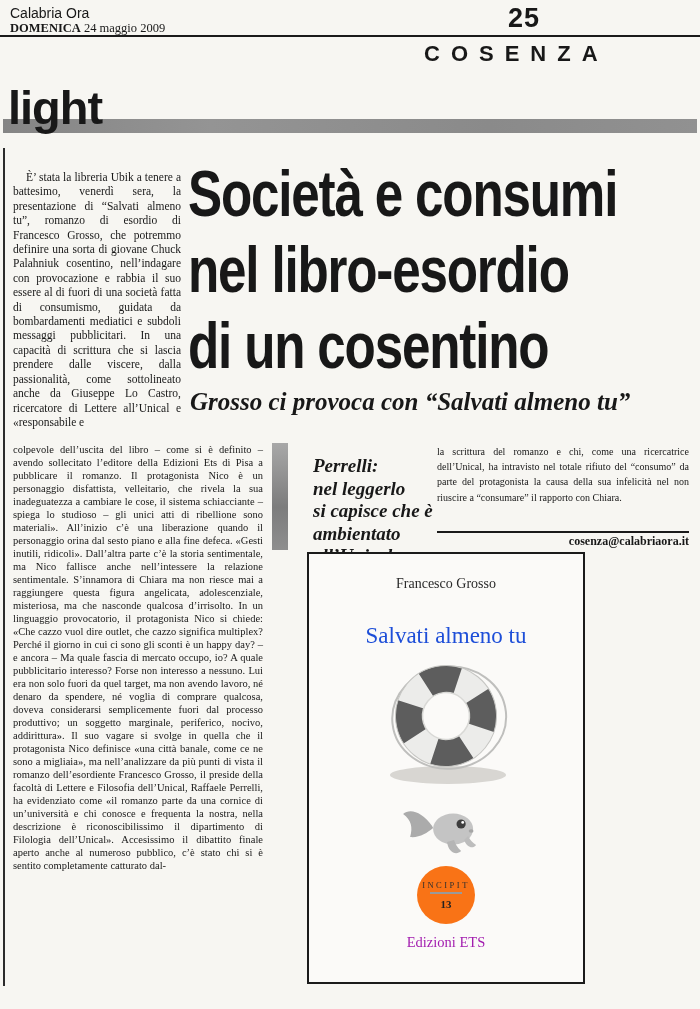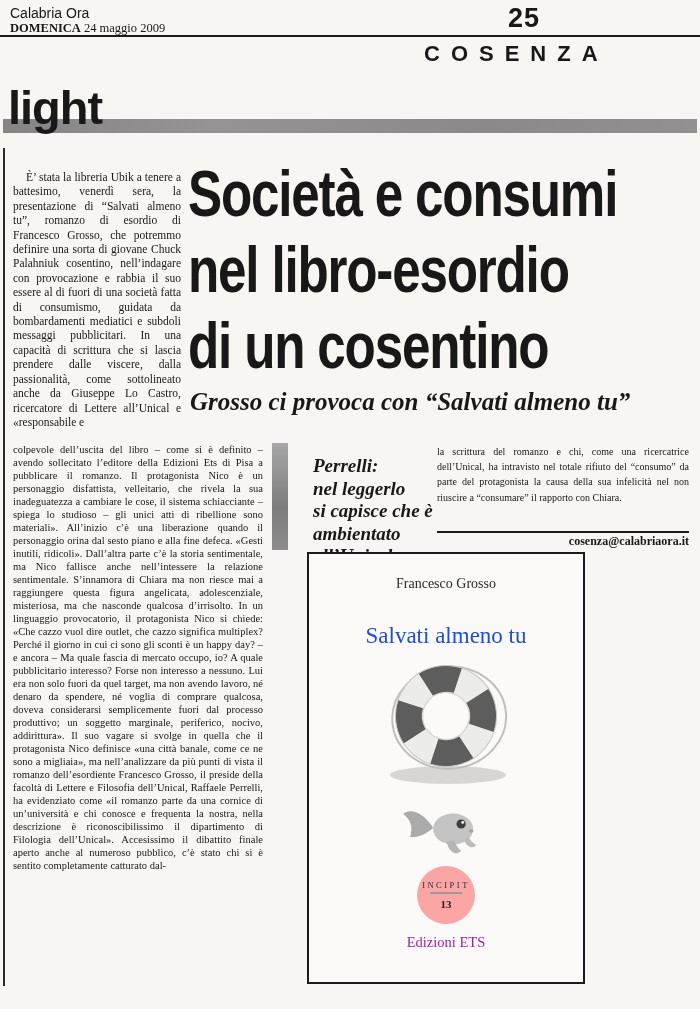--- a/index.html
+++ b/index.html
@@ -47,21 +47,21 @@
   .byline-email{ position:absolute; left:437px; top:534px; width:252px; text-align:right;
                  font-weight:bold; font-size:12px; }
   
   .book-box   { position:absolute; left:307px; top:552px; width:274px; height:428px;
                 border:2px solid #1b1b1b; background:#fbfaf8; }
   .book-author{ position:absolute; top:22px; left:0; width:100%; text-align:center; font-size:14px; color:#2a2a2a; }
   .book-title { position:absolute; top:54px; left:0; width:100%; text-align:center; font-size:23px; color:#1d4ed8;margin-top:15px; }
   .buoy-wrap  { position:absolute; top:98px; left:50%; transform:translateX(-50%); width:180px; height:140px; }
   .fish-wrap  { position:absolute; top:248px; left:50%; transform:translateX(-54%); width:85px; height:58px; }
   .incipit    { position:absolute; top:312px; left:50%; transform:translateX(-50%);
-                width:58px; height:58px; border-radius:50%; background:#fca5a5; text-align:center; }
+                width:58px; height:58px; border-radius:50%; background:#f97316; text-align:center; }
   .incipit-name { margin-top:14px; font-size:8.5px; letter-spacing:2.5px; color:#2f2f2f; }
   .incipit-tagline { width:32px; height:2px; background:#9a9a9a; margin:2px auto 4px auto; }
   .incipit-number { font-size:11px; font-weight:bold; color:#222; }
   .book-publisher { position:absolute; top:380px; left:0; width:100%; text-align:center; font-size:14.5px; color:#a21caf; }
 </style>
 </head>
 <body>
 
 <div class="page">
 

